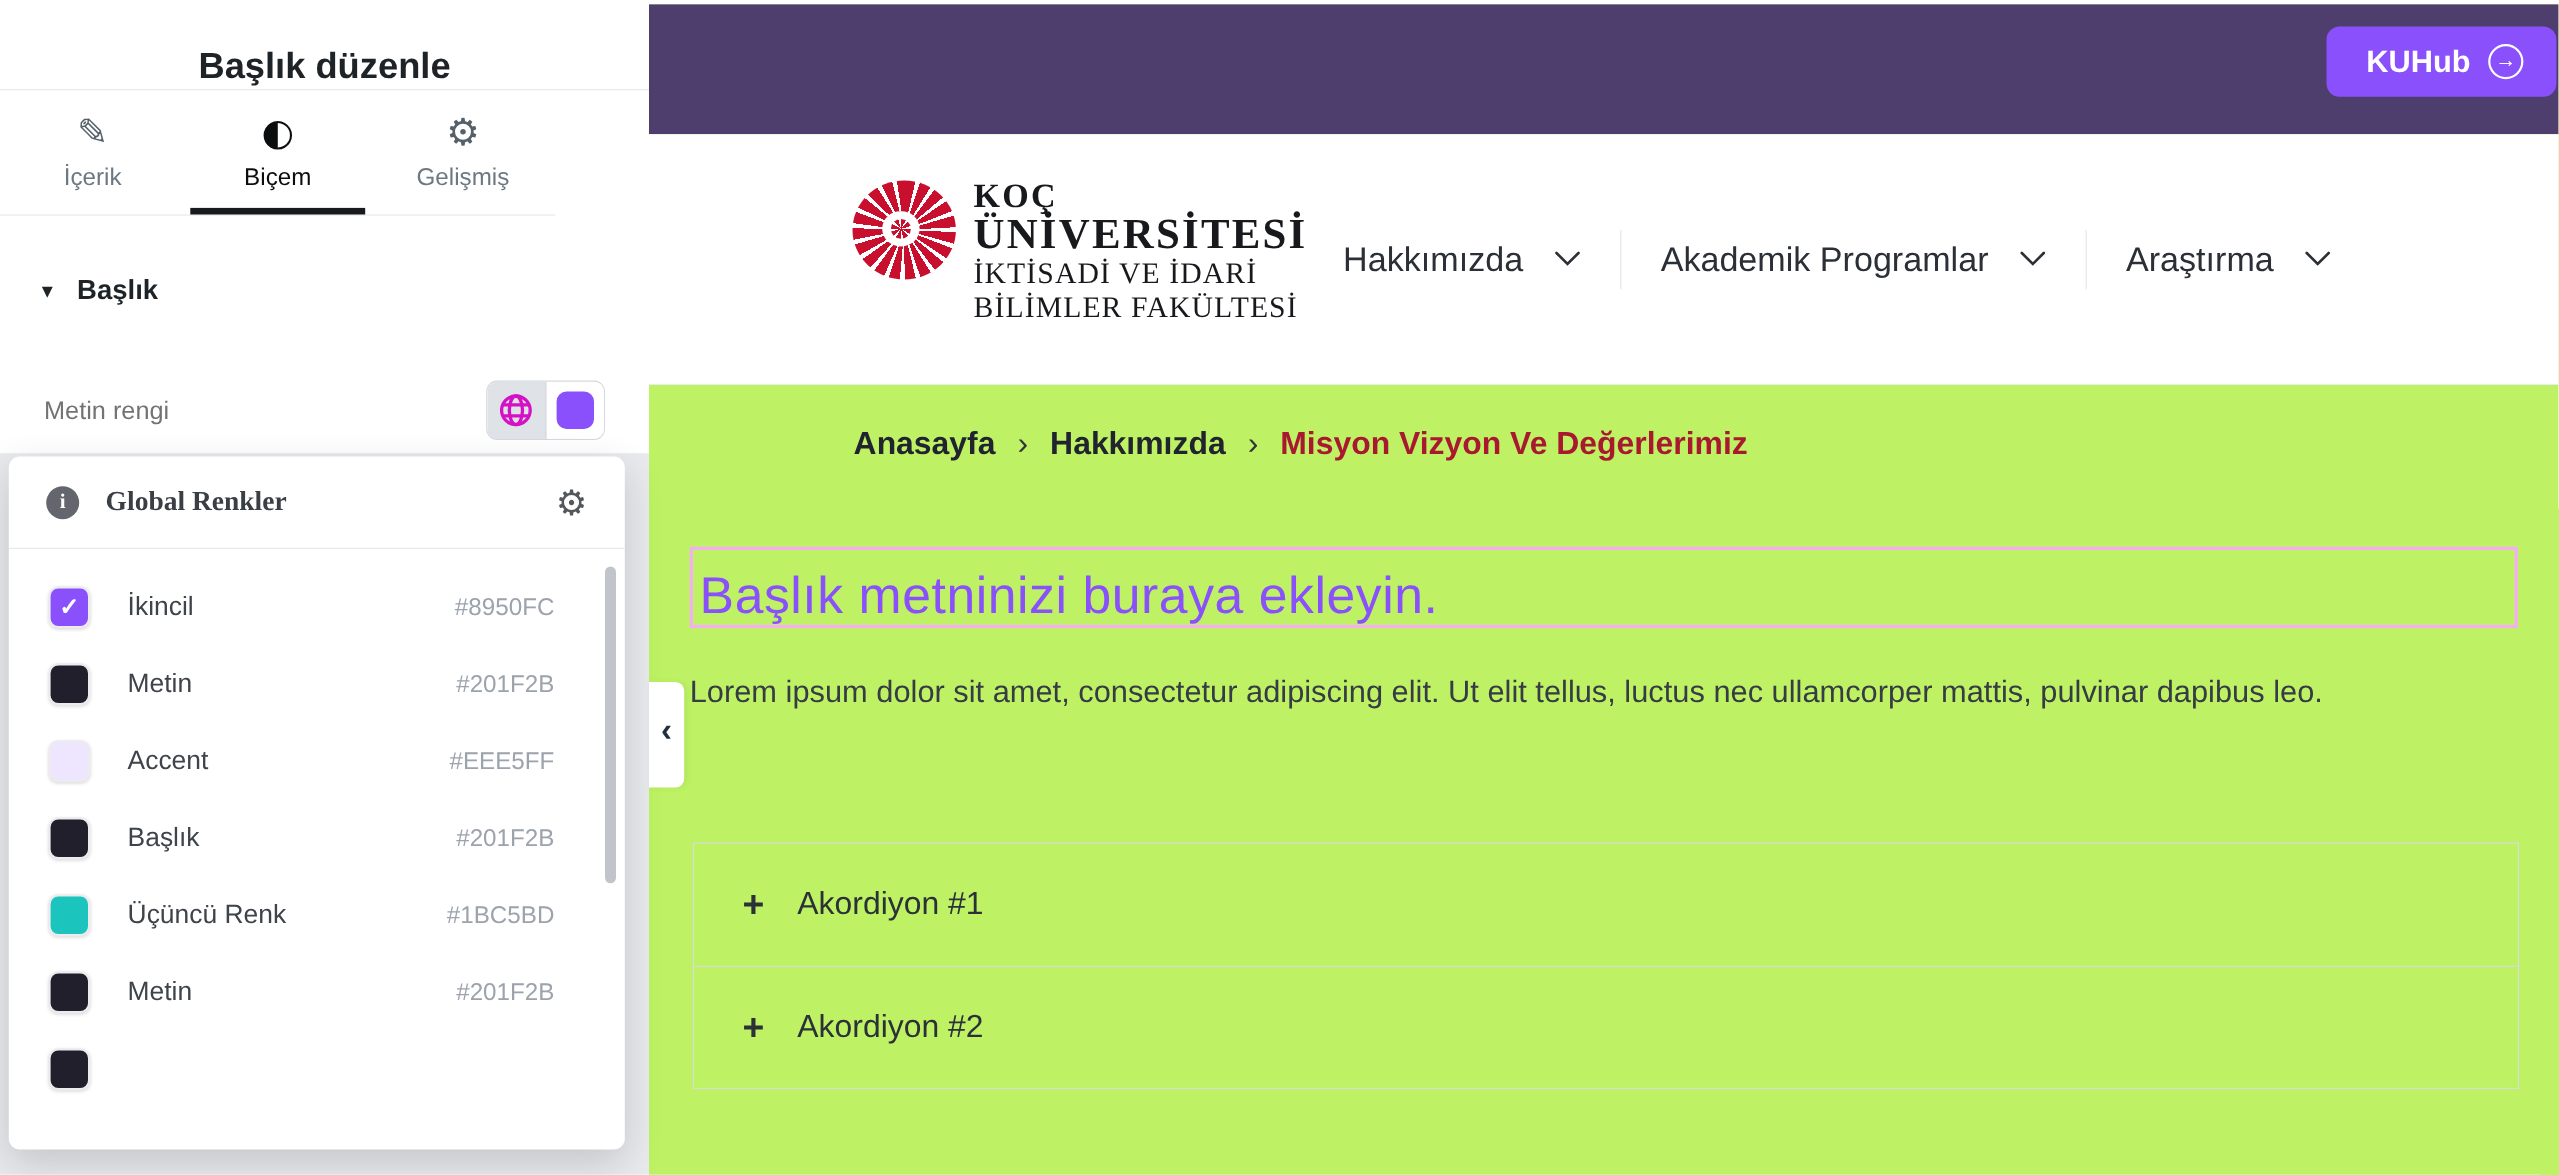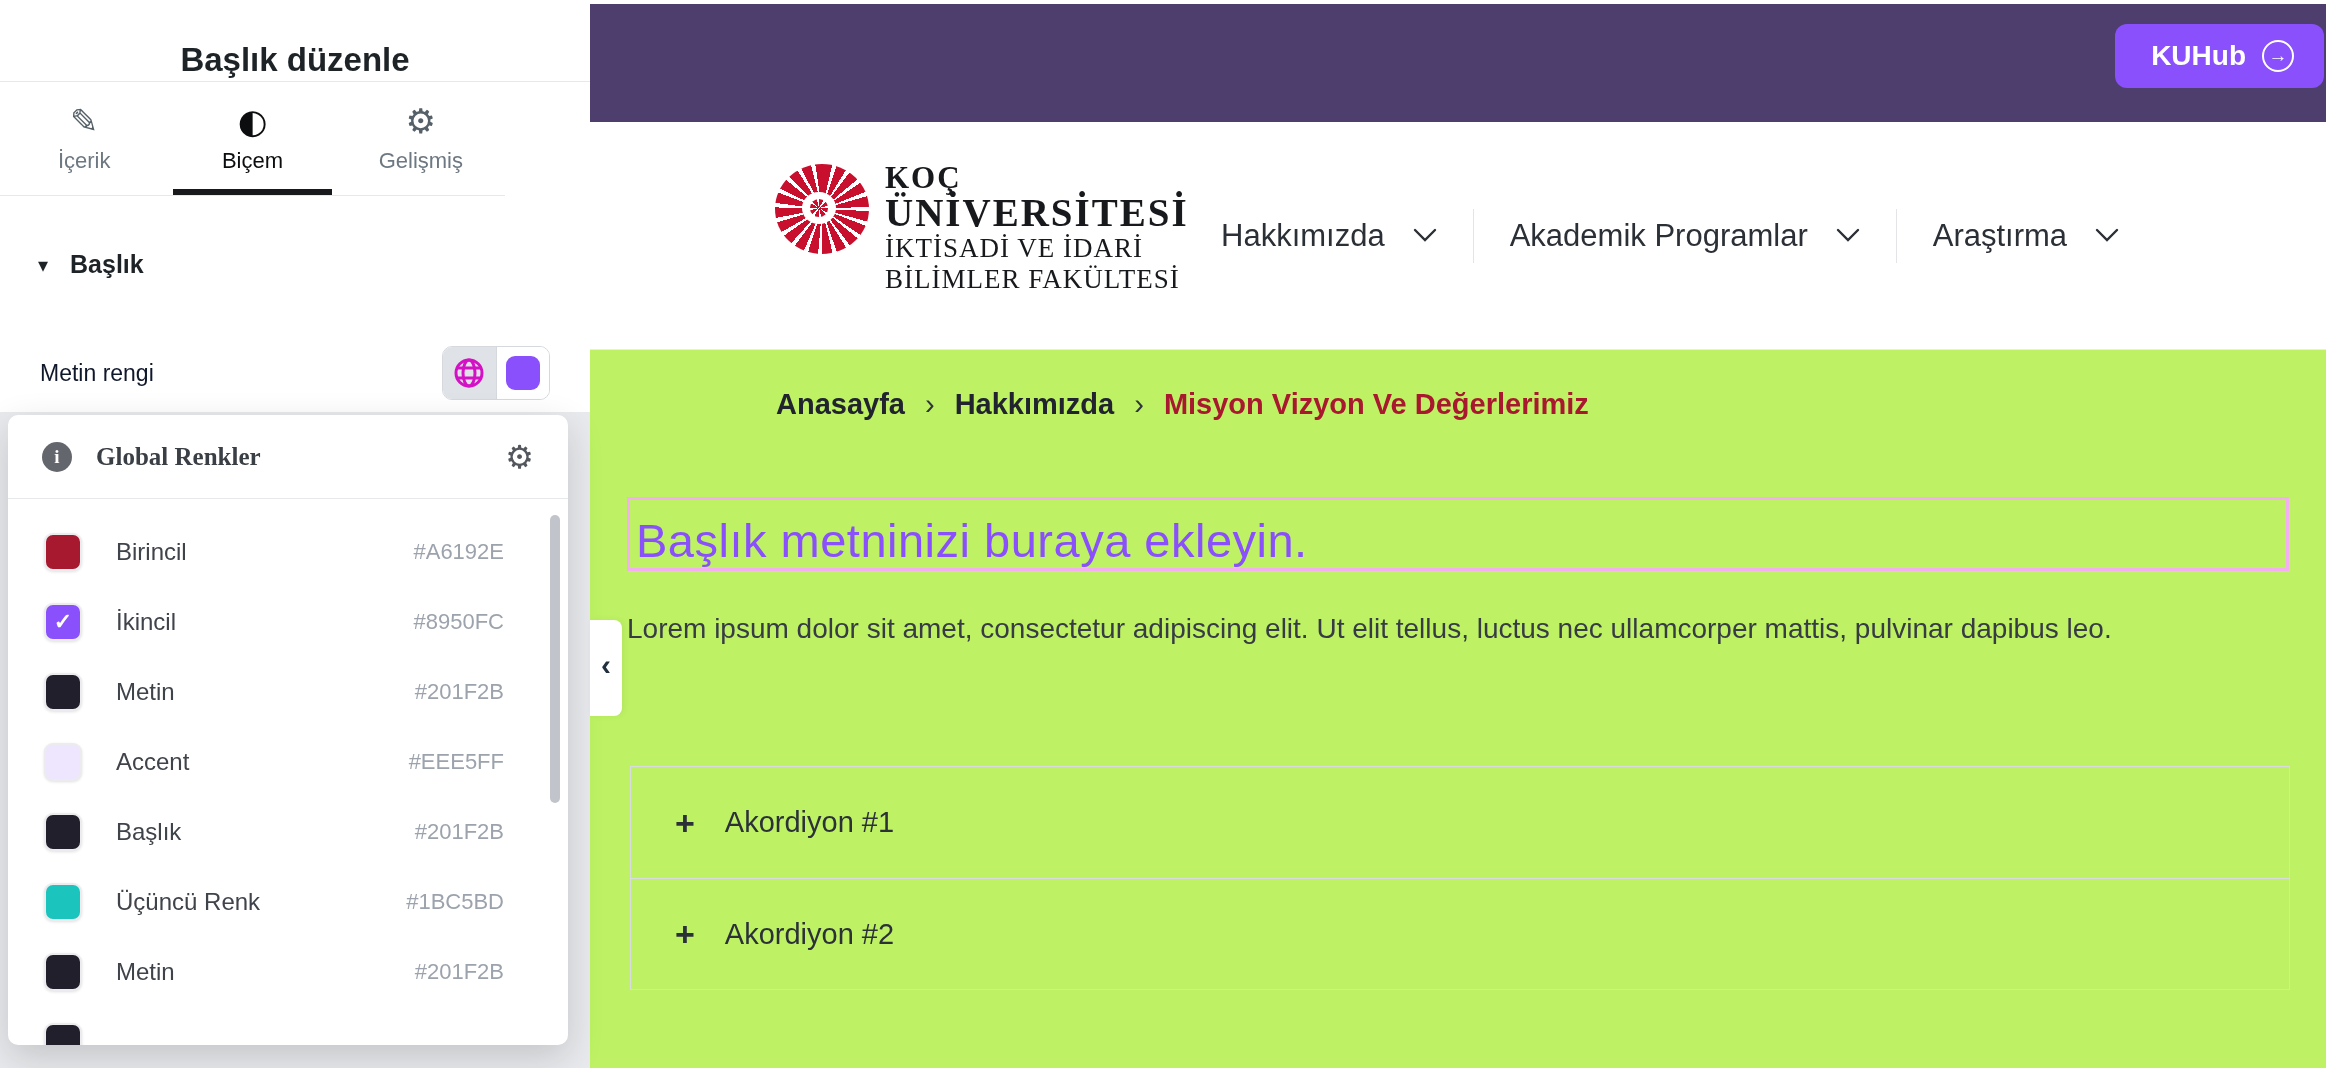--- a/index.html
+++ b/index.html
@@ -19,21 +19,21 @@
   .tab-label { font-size:22px; color:#6D7882; }
   .tab.active .tab-icon, .tab.active .tab-label { color:#0C0D0E; font-weight:500; }
   .tab.active::after { content:""; position:absolute; left:5px; right:5px; bottom:0; height:6px; background:#17191C; }
 
   .section-header { display:flex; align-items:center; gap:22px; padding:54px 0 0 38px; cursor:pointer; }
   .caret { font-size:20px; color:#1D2327; }
   .section-title { font-size:25px; font-weight:700; color:#1D2327; }
 
   .control-row { position:absolute; left:0; top:346px; width:590px; height:54px;
                  display:flex; align-items:center; }
-  .control-label { margin-left:40px; font-size:23px; color:#0f172a; }
+  .control-label { margin-left:40px; font-size:23px; color:#737373; }
   .color-toggle { position:absolute; left:442px; top:0; width:108px; height:54px;
                   border:1px solid #D5D8DC; border-radius:10px; display:flex; overflow:hidden; background:#fff; }
   .globe-btn { width:54px; height:100%; background:#DFE2E7; border:none; display:flex;
                align-items:center; justify-content:center; cursor:pointer; border-right:1px solid #D5D8DC; }
   .swatch-btn { width:53px; height:100%; background:#fff; border:none; display:flex;
                 align-items:center; justify-content:center; cursor:pointer; }
   .mini-swatch { width:34px; height:34px; border-radius:9px; }
 
   .panel-backdrop { position:absolute; left:0; top:412px; width:590px; height:656px; background:#E9EAED; }
 
@@ -161,25 +161,20 @@
     <div class="panel-backdrop"></div>
 
     <div id="color-popup">
       <div class="popup-header">
         <span class="info-icon">i</span>
         <span class="popup-title">Global Renkler</span>
         <span class="popup-gear">⚙</span>
       </div>
       <div class="color-list">
         <div class="color-row">
-          <span class="swatch" style="background-color: rgb(166, 25, 46);"></span>
-          <span class="color-name">Birincil</span>
-          <span class="color-hex">#A6192E</span>
-        </div>
-        <div class="color-row">
           <span class="swatch" style="background-color: rgb(137, 80, 252);">
               <span class="check">✓</span>
             </span>
           <span class="color-name">İkincil</span>
           <span class="color-hex">#8950FC</span>
         </div>
         <div class="color-row">
           <span class="swatch" style="background-color: rgb(32, 31, 43);"></span>
           <span class="color-name">Metin</span>
           <span class="color-hex">#201F2B</span>

